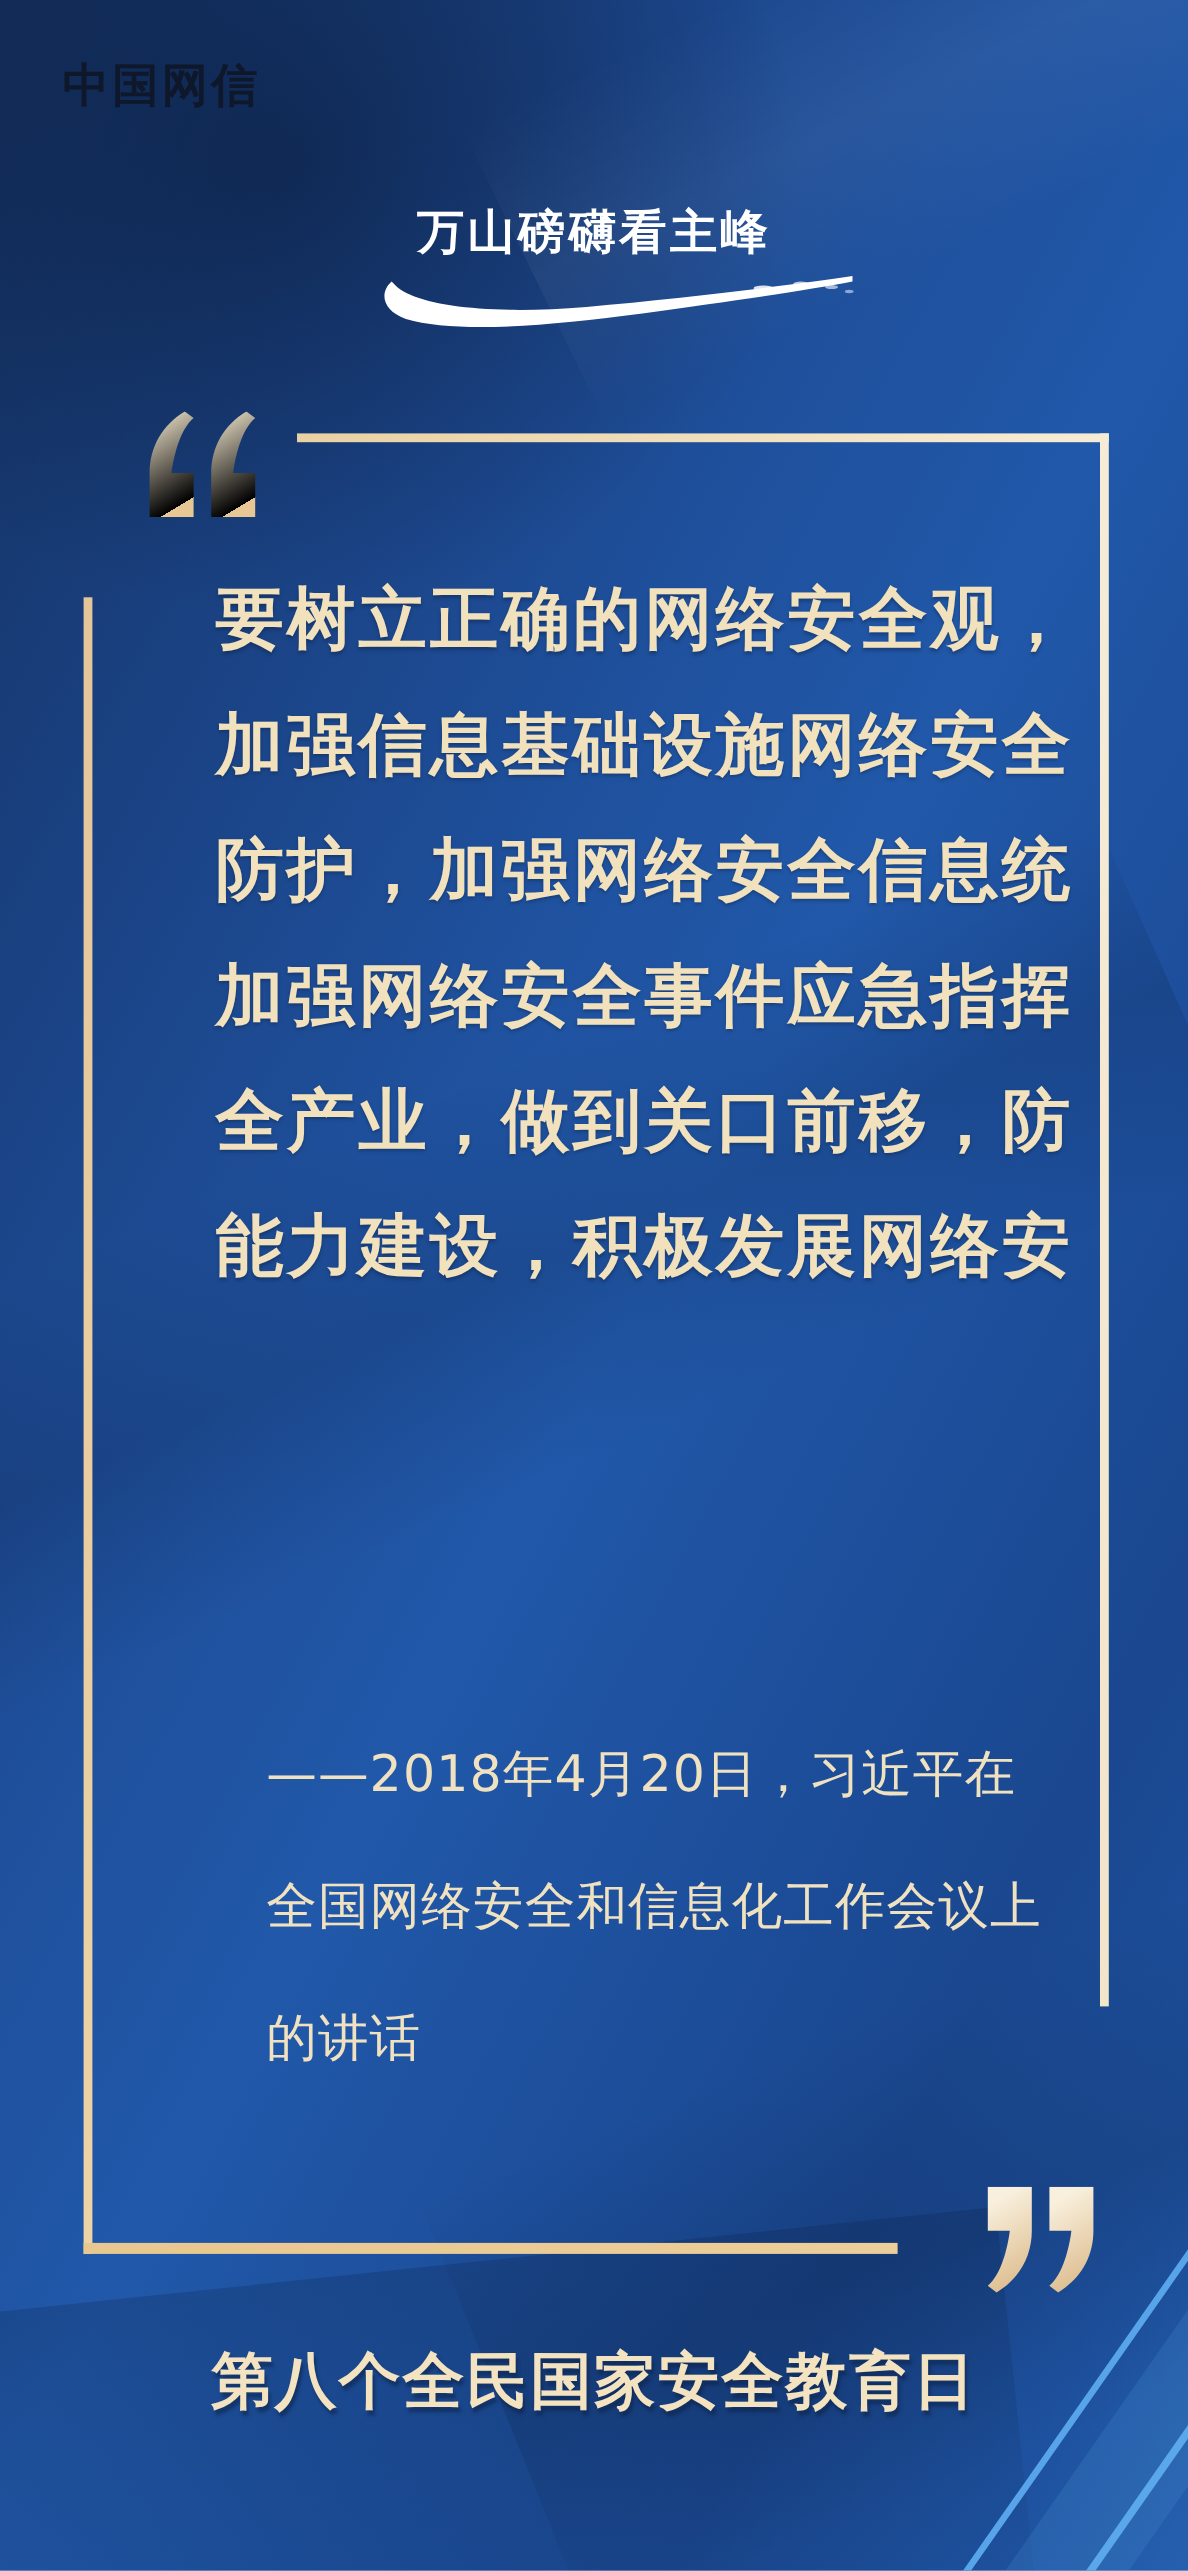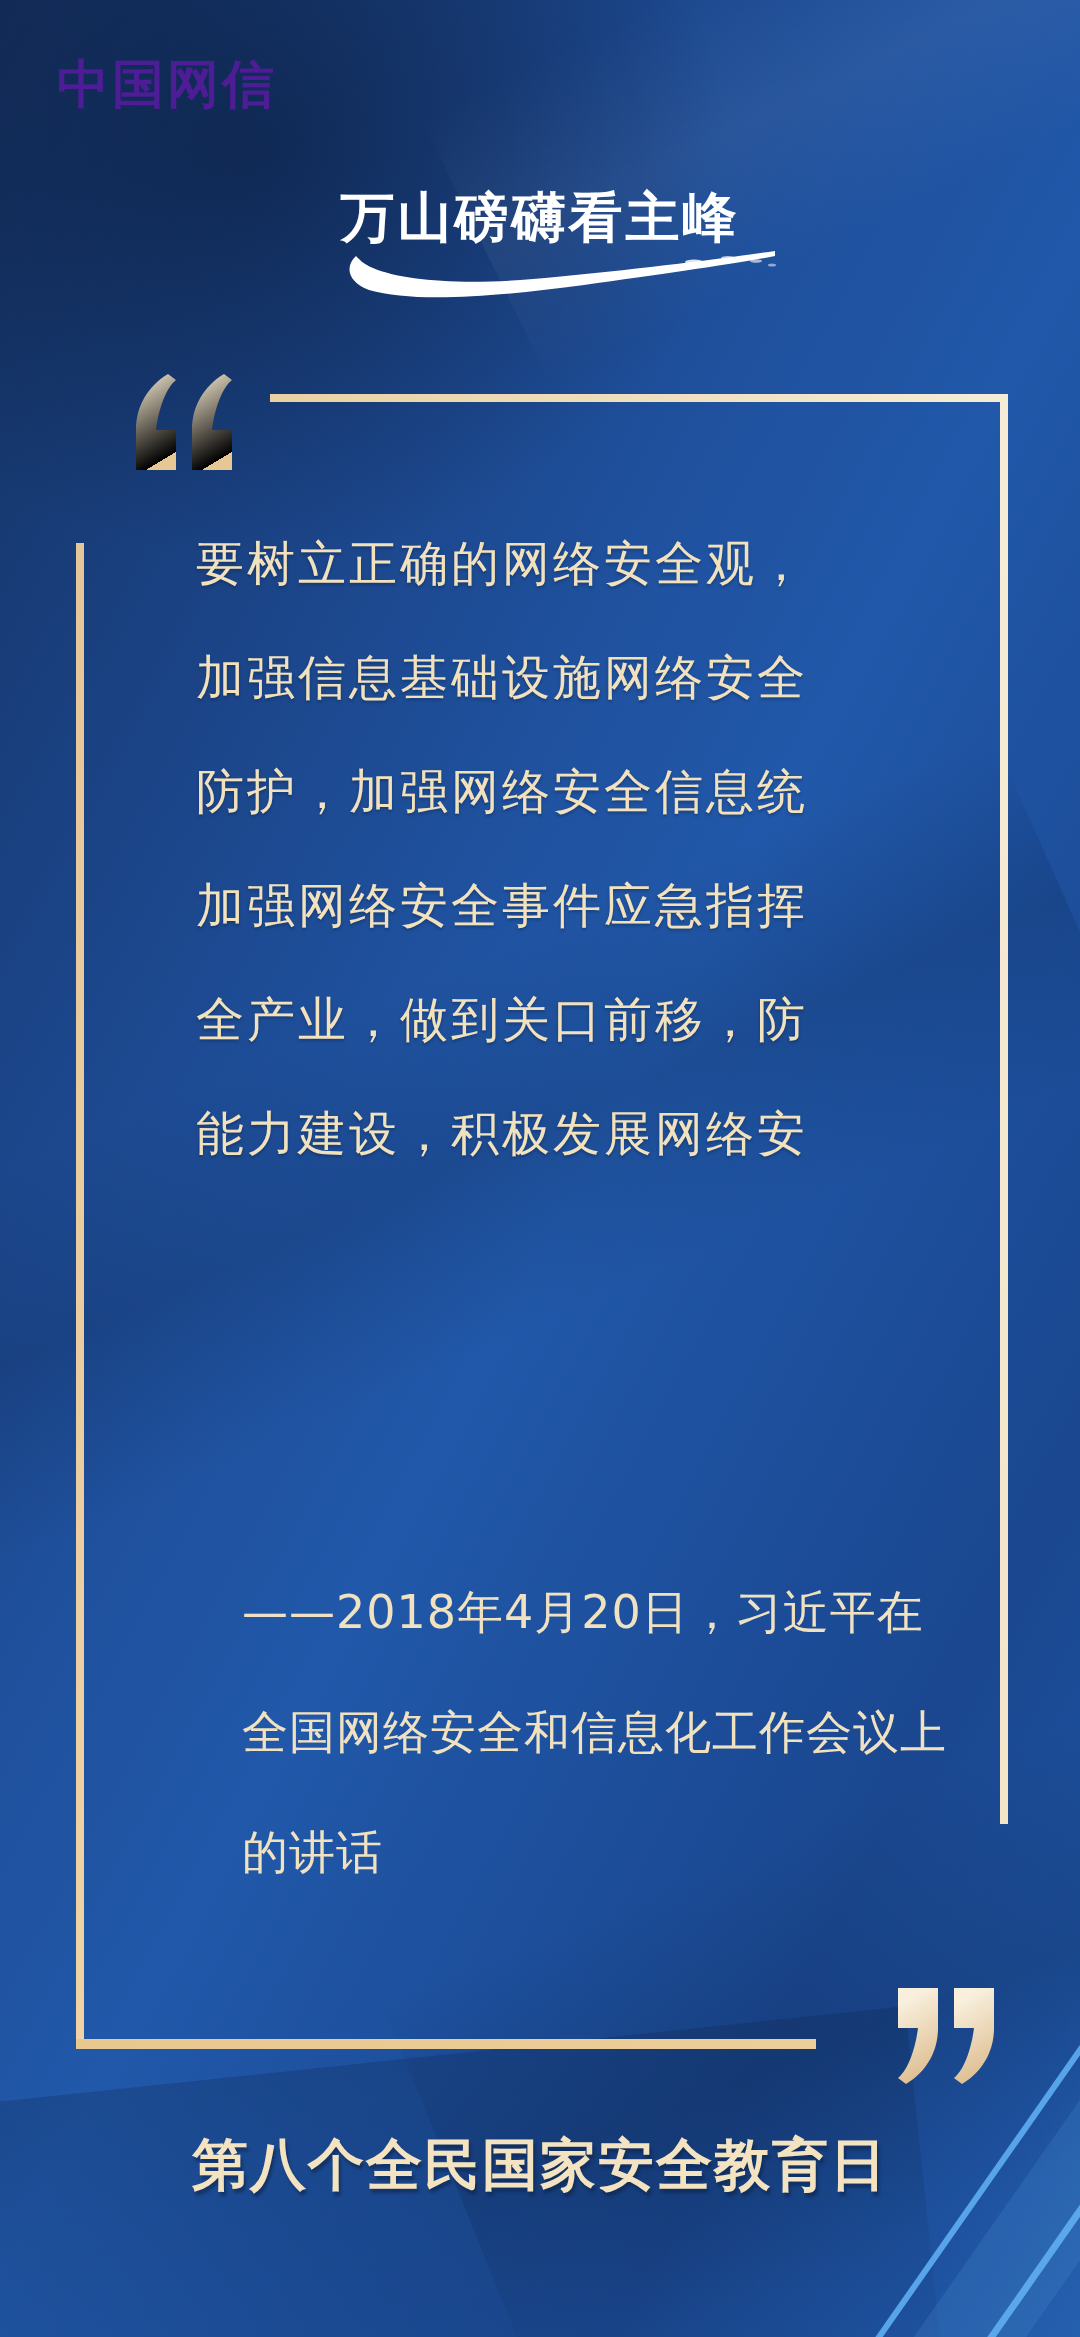--- a/index.html
+++ b/index.html
@@ -27,37 +27,37 @@
   
   .stripe{bottom:-260px;height:1150px;transform:rotate(35deg);transform-origin:bottom center;border-radius:3px;}
   .stripe.s1{left:694px;width:6px;background:#57a4ea;}
   .stripe.s2{left:806px;width:7px;background:#5aa7ec;}
   .stripe.s3{left:912px;width:9px;background:#58a4e8;}
   .stripe.s4{left:1006px;width:6px;background:#62adef;}
   .band{bottom:-260px;height:1150px;transform:rotate(35deg);transform-origin:bottom center;}
   .band.b1{left:742px;width:92px;background:rgba(82,150,216,.20);}
   .band.b2{left:1040px;width:170px;background:rgba(104,170,230,.14);}
   
-  .brand{left:57px;top:50px;font-size:52px;font-weight:800;color:#4c1d95;letter-spacing:3px;}
+  .brand{left:57px;top:50px;font-size:42px;font-weight:800;color:#0f172a;letter-spacing:3px;}
   .main-title{left:0;top:182px;width:1080px;text-align:center;
-    font-size:54px;font-weight:800;color:#ffffff;letter-spacing:3px;}
+    font-size:43px;font-weight:800;color:#ffffff;letter-spacing:3px;}
   .brush{left:338px;top:244px;width:448px;height:60px;}
   
   .frame{background:#f0e2c2;}
   .frame-top{left:270px;top:394px;width:738px;height:8px;background:linear-gradient(90deg,#e9d1a3,#f6ecd6);}
   .frame-right{left:1000px;top:394px;width:8px;height:1430px;background:linear-gradient(180deg,#f6ecd6,#f2e5c8);}
   .frame-left{left:76px;top:543px;width:8px;height:1506px;background:linear-gradient(180deg,#e5c69a,#edd3a6);}
   .frame-bottom{left:76px;top:2039px;width:740px;height:10px;background:linear-gradient(90deg,#e9c88f,#ecce9a);}
   
   .qmark{width:104px;height:100px;}
   .qmark-open{left:132px;top:374px;}
   .qmark-close{left:894px;top:1988px;}
   
   .quote-text{left:196px;top:506px;width:800px;
-    font-size:48px;font-weight:400;color:#f1e1bd;letter-spacing:3px;line-height:114px;
+    font-size:62px;font-weight:700;color:#f1e1bd;letter-spacing:3px;line-height:114px;
     text-shadow:0 2px 3px rgba(10,25,55,.35);}
   .quote-text .qline{height:114px;white-space:nowrap;}
   .attribution{left:194px;top:1552px;width:800px;
     font-size:46px;font-weight:400;color:#f0e2c0;letter-spacing:1px;line-height:120px;margin-left:48px;}
   .attribution .aline{height:120px;white-space:nowrap;}
   
   .footer-banner{left:0;top:2128px;width:1080px;text-align:center;
     font-size:56px;font-weight:800;color:#f3e3c0;letter-spacing:2px;
     text-shadow:2px 4px 3px rgba(12,32,70,.55);}
 </style>

